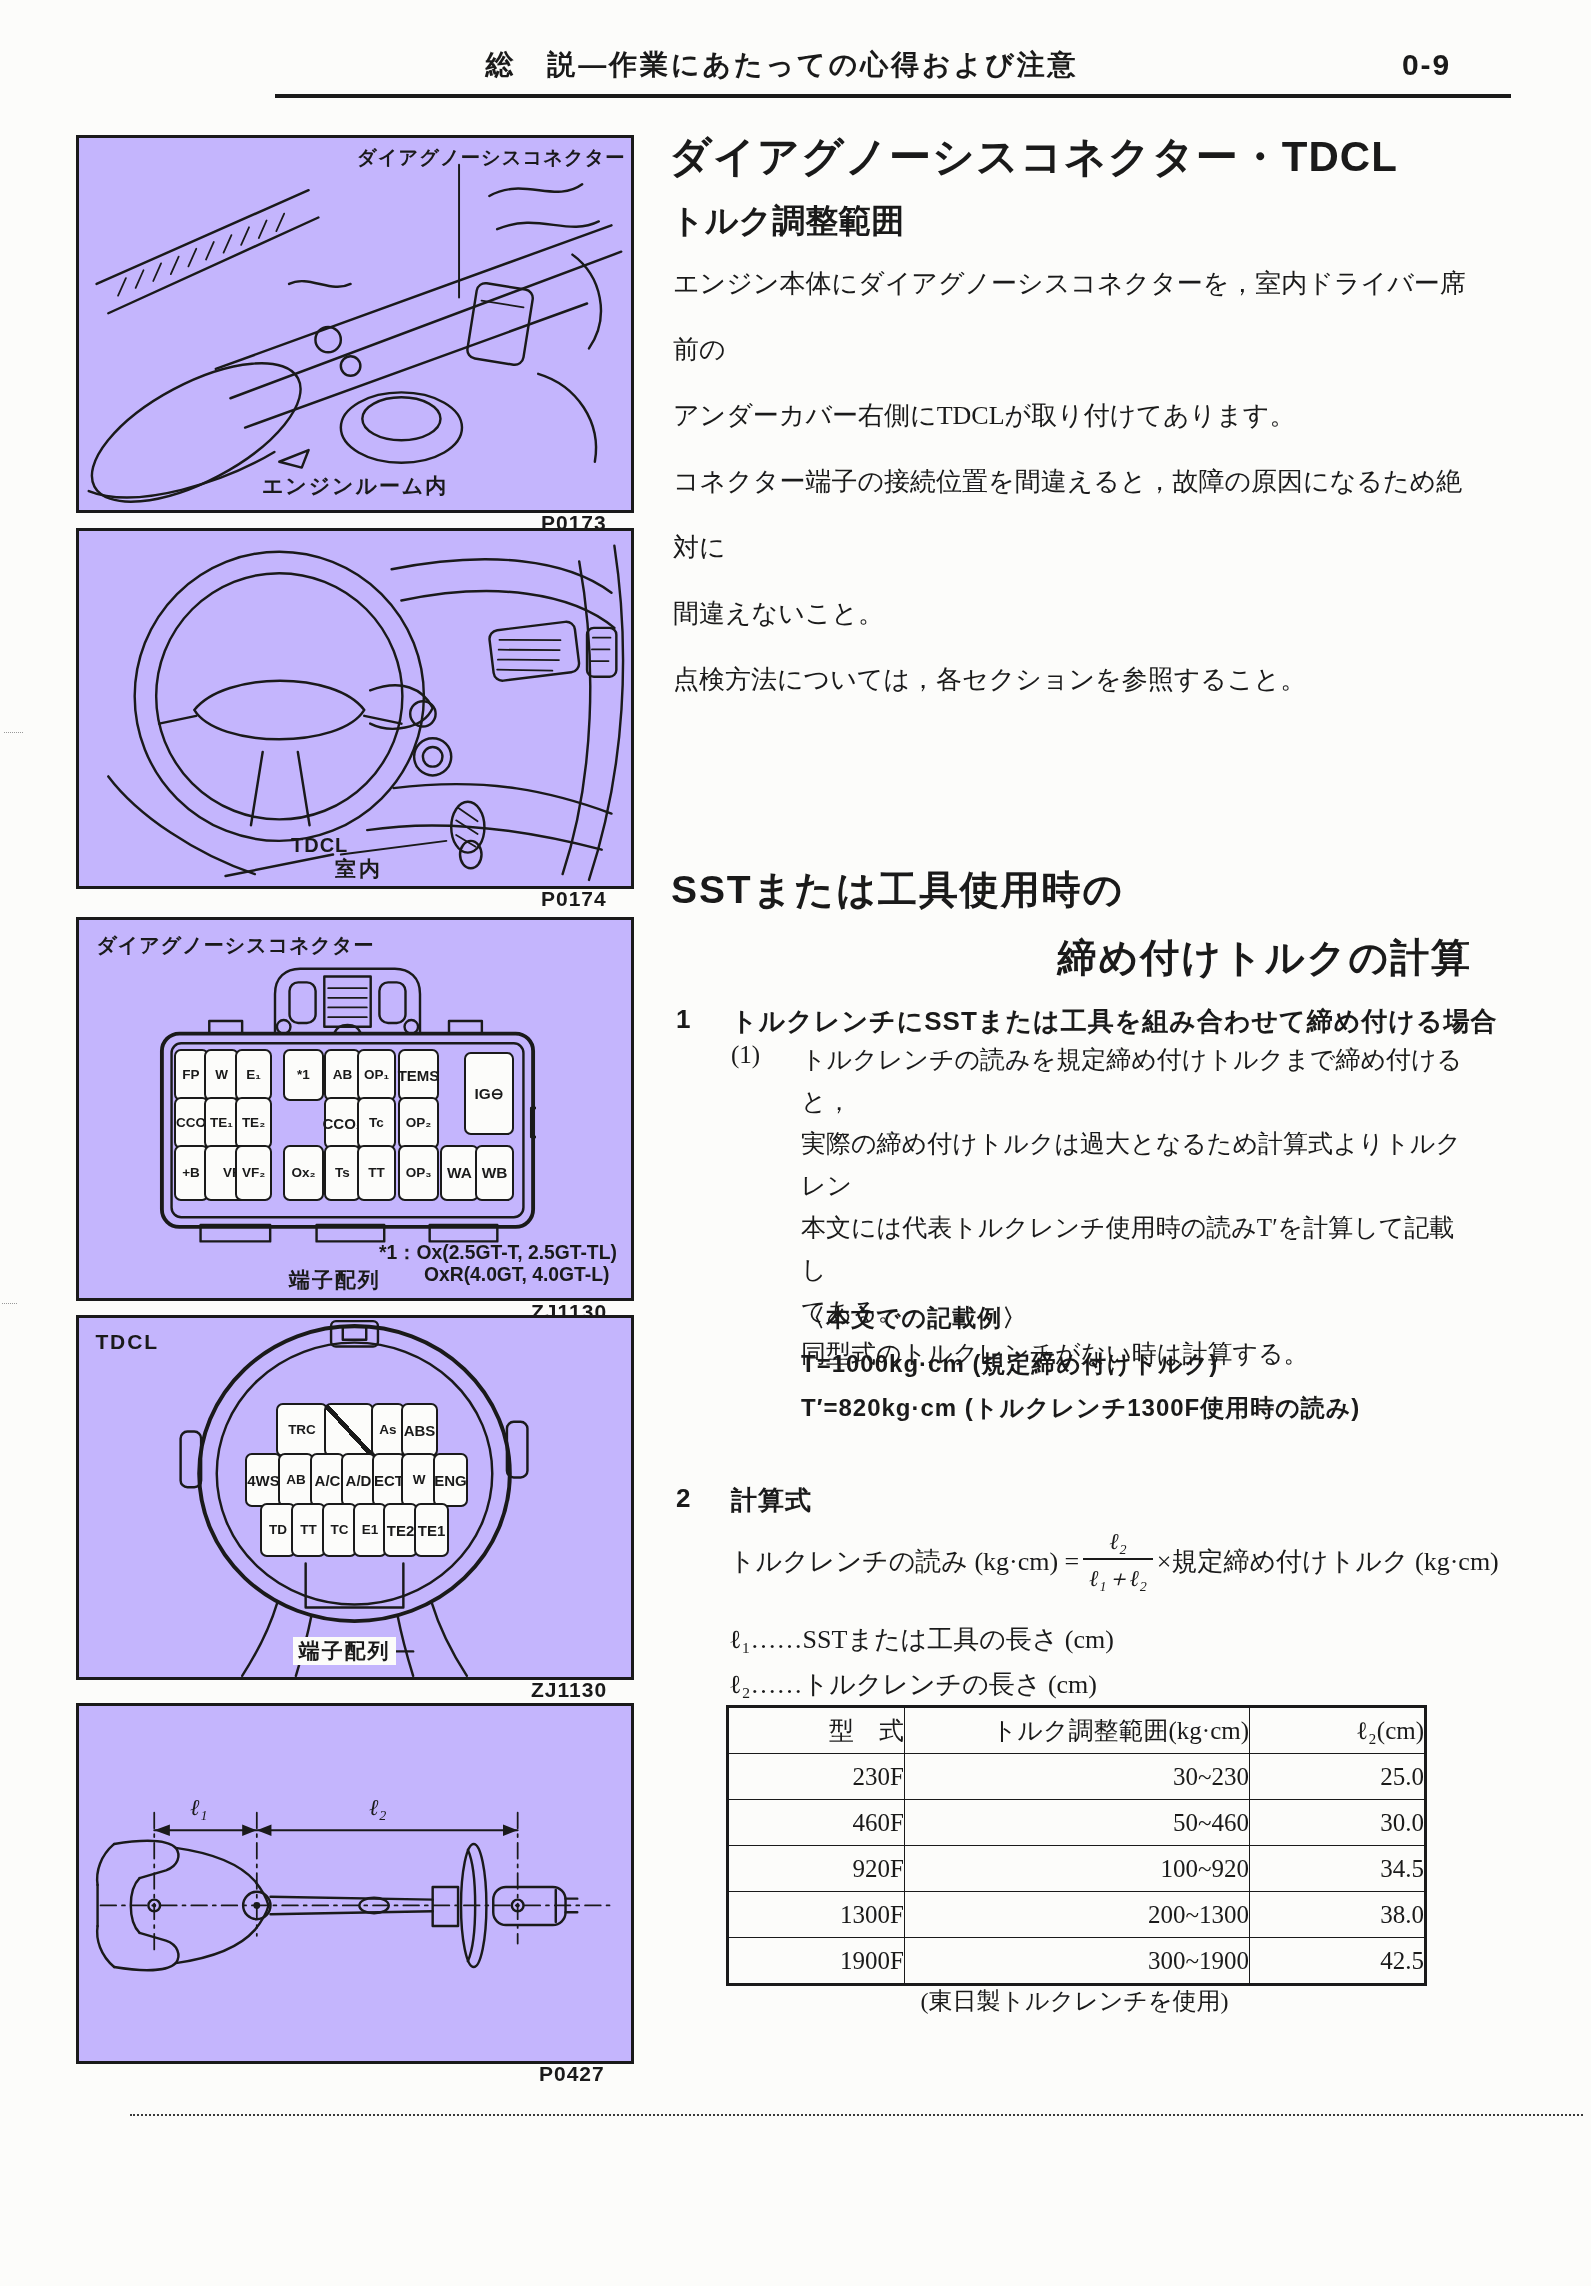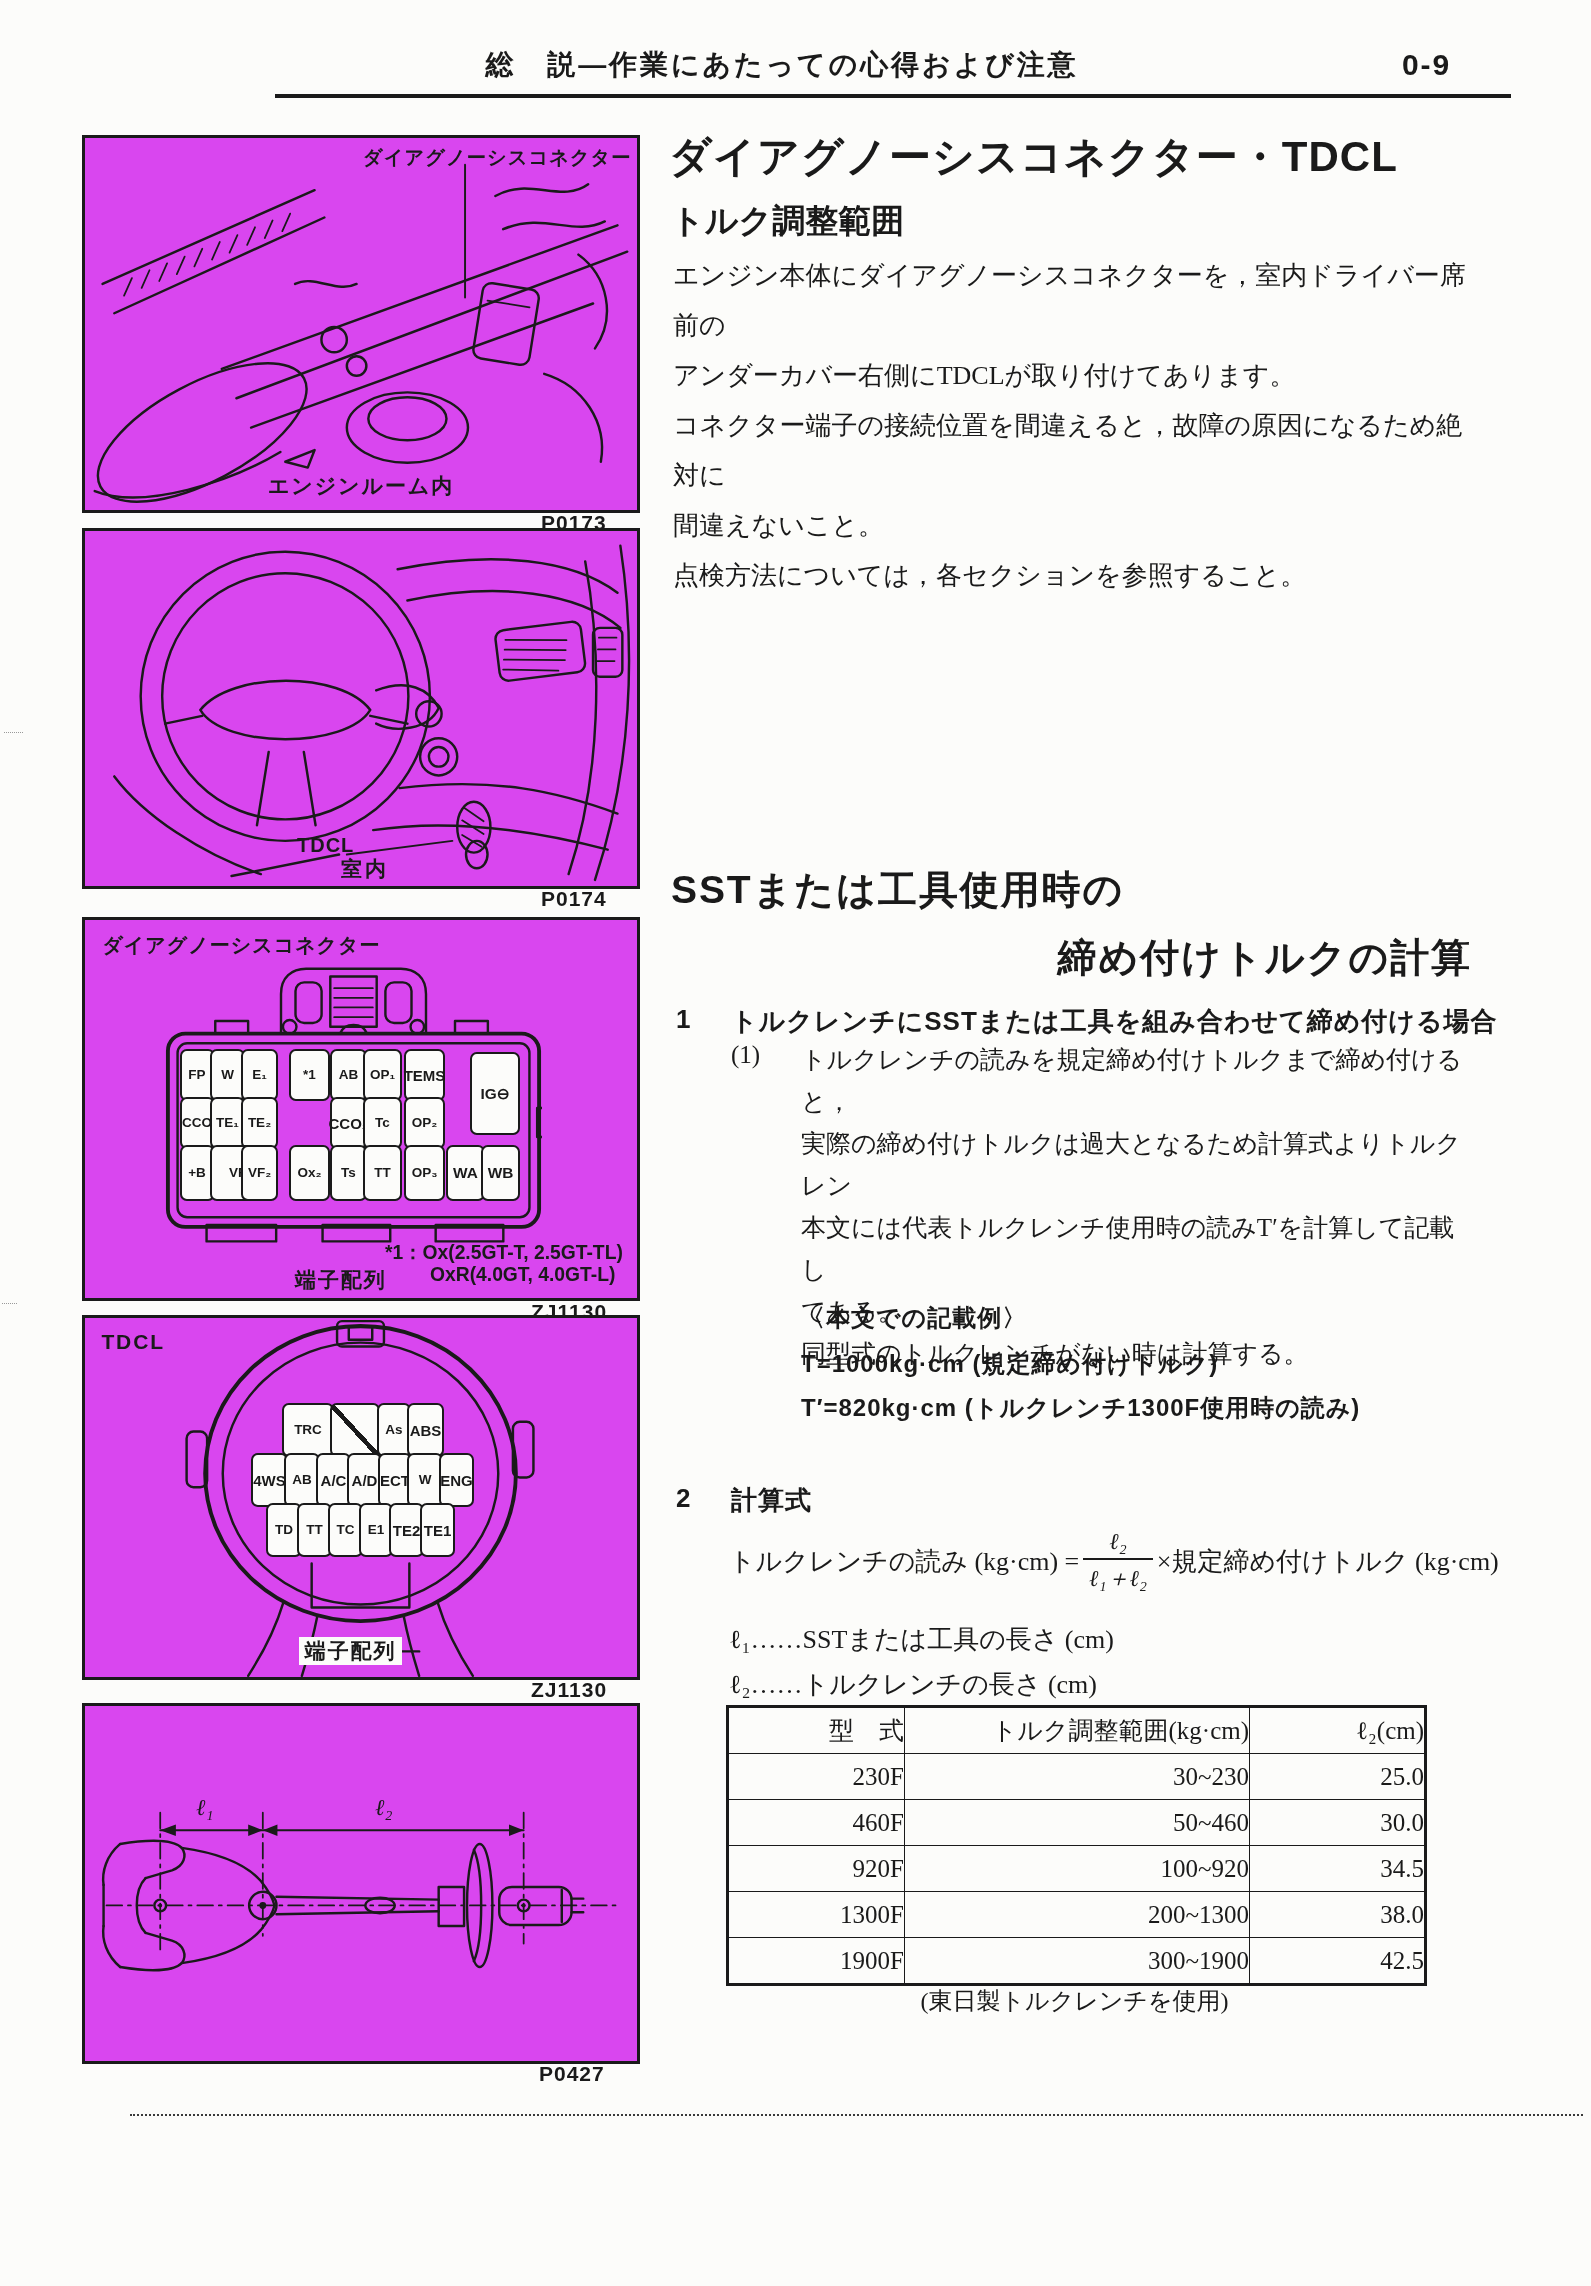--- a/index.html
+++ b/index.html
@@ -9,21 +9,21 @@
   .sans{font-family:"Liberation Sans",sans-serif;}
   .b{font-weight:bold;}
   .ctr{text-align:center;}
 
   
   .hdr-title{left:415px;top:46px;width:734px;text-align:center;font-size:28px;letter-spacing:2.9px;}
   .hdr-page{left:1402px;top:48px;font-size:30px;letter-spacing:1.9px;}
   .hdr-rule{left:275px;top:94px;width:1236px;height:3.9px;background:#1a1a1a;}
 
   
-  .figbox{position:absolute;left:82px;width:552px;border:3.4px solid #1a1a1a;background:#d946ef;}
+  .figbox{position:absolute;left:76px;width:552px;border:3.4px solid #1a1a1a;background:#c4b5fd;}
   .figcode{position:absolute;font-family:"Liberation Sans",sans-serif;font-weight:bold;
            font-size:21px;letter-spacing:1px;}
   .figlabel{position:absolute;font-family:"Liberation Sans",sans-serif;font-weight:bold;}
   svg.line{position:absolute;left:0;top:0;width:100%;height:100%;}
   svg .s{stroke:#1a1a1a;fill:none;stroke-width:2.5;stroke-linecap:round;stroke-linejoin:round;}
   svg .s4{stroke-width:4;}
   svg .s2{stroke-width:2;}
   svg .thin{stroke-width:1.8;}
   svg .f{fill:#1a1a1a;stroke:none;}
   svg .dd{stroke-dasharray:16 6 3 6;}
@@ -31,21 +31,21 @@
   
   .pin{position:absolute;border:2.4px solid #1a1a1a;border-radius:6.8px;background:#fcfcfa;
        display:flex;align-items:center;justify-content:center;
        font-family:"Liberation Sans",sans-serif;font-weight:bold;font-size:13.5px;line-height:1;}
   .pin.sm{font-size:15px;}
   .pin.blank{background:linear-gradient(to top right,#fcfcfa 46%,#1a1a1a 46%,#1a1a1a 53%,#fcfcfa 53%);}
 
   
   .title1{left:669px;top:129px;font-size:42px;letter-spacing:1px;}
   .subtitle1{left:671px;top:199px;font-size:33px;}
-  .para{left:673px;top:251px;width:803px;font-size:26px;line-height:50px;}
+  .para{left:673px;top:251px;width:803px;font-size:26px;line-height:66px;}
   .s2t1{left:671px;top:863px;font-size:39px;letter-spacing:1.9px;}
   .s2t2{left:671px;top:931px;width:801px;text-align:right;font-size:39px;letter-spacing:1.9px;}
   .itemnum{font-size:26px;}
   .itemhead{font-size:26px;letter-spacing:1px;}
   .subbody{left:801px;top:1039px;width:676px;font-size:25px;line-height:42px;}
   .exline{font-size:24px;letter-spacing:1px;}
   .formula{left:729px;top:1529px;display:flex;align-items:center;font-size:26px;}
   .frac{display:inline-flex;flex-direction:column;align-items:center;margin:0 3.9px;font-size:23px;font-style:italic;}
   .frac .num{padding:0 7.7px 2.9px;}
   .frac .den{border-top:2.4px solid #1a1a1a;padding:2.9px 5.8px 0;}

